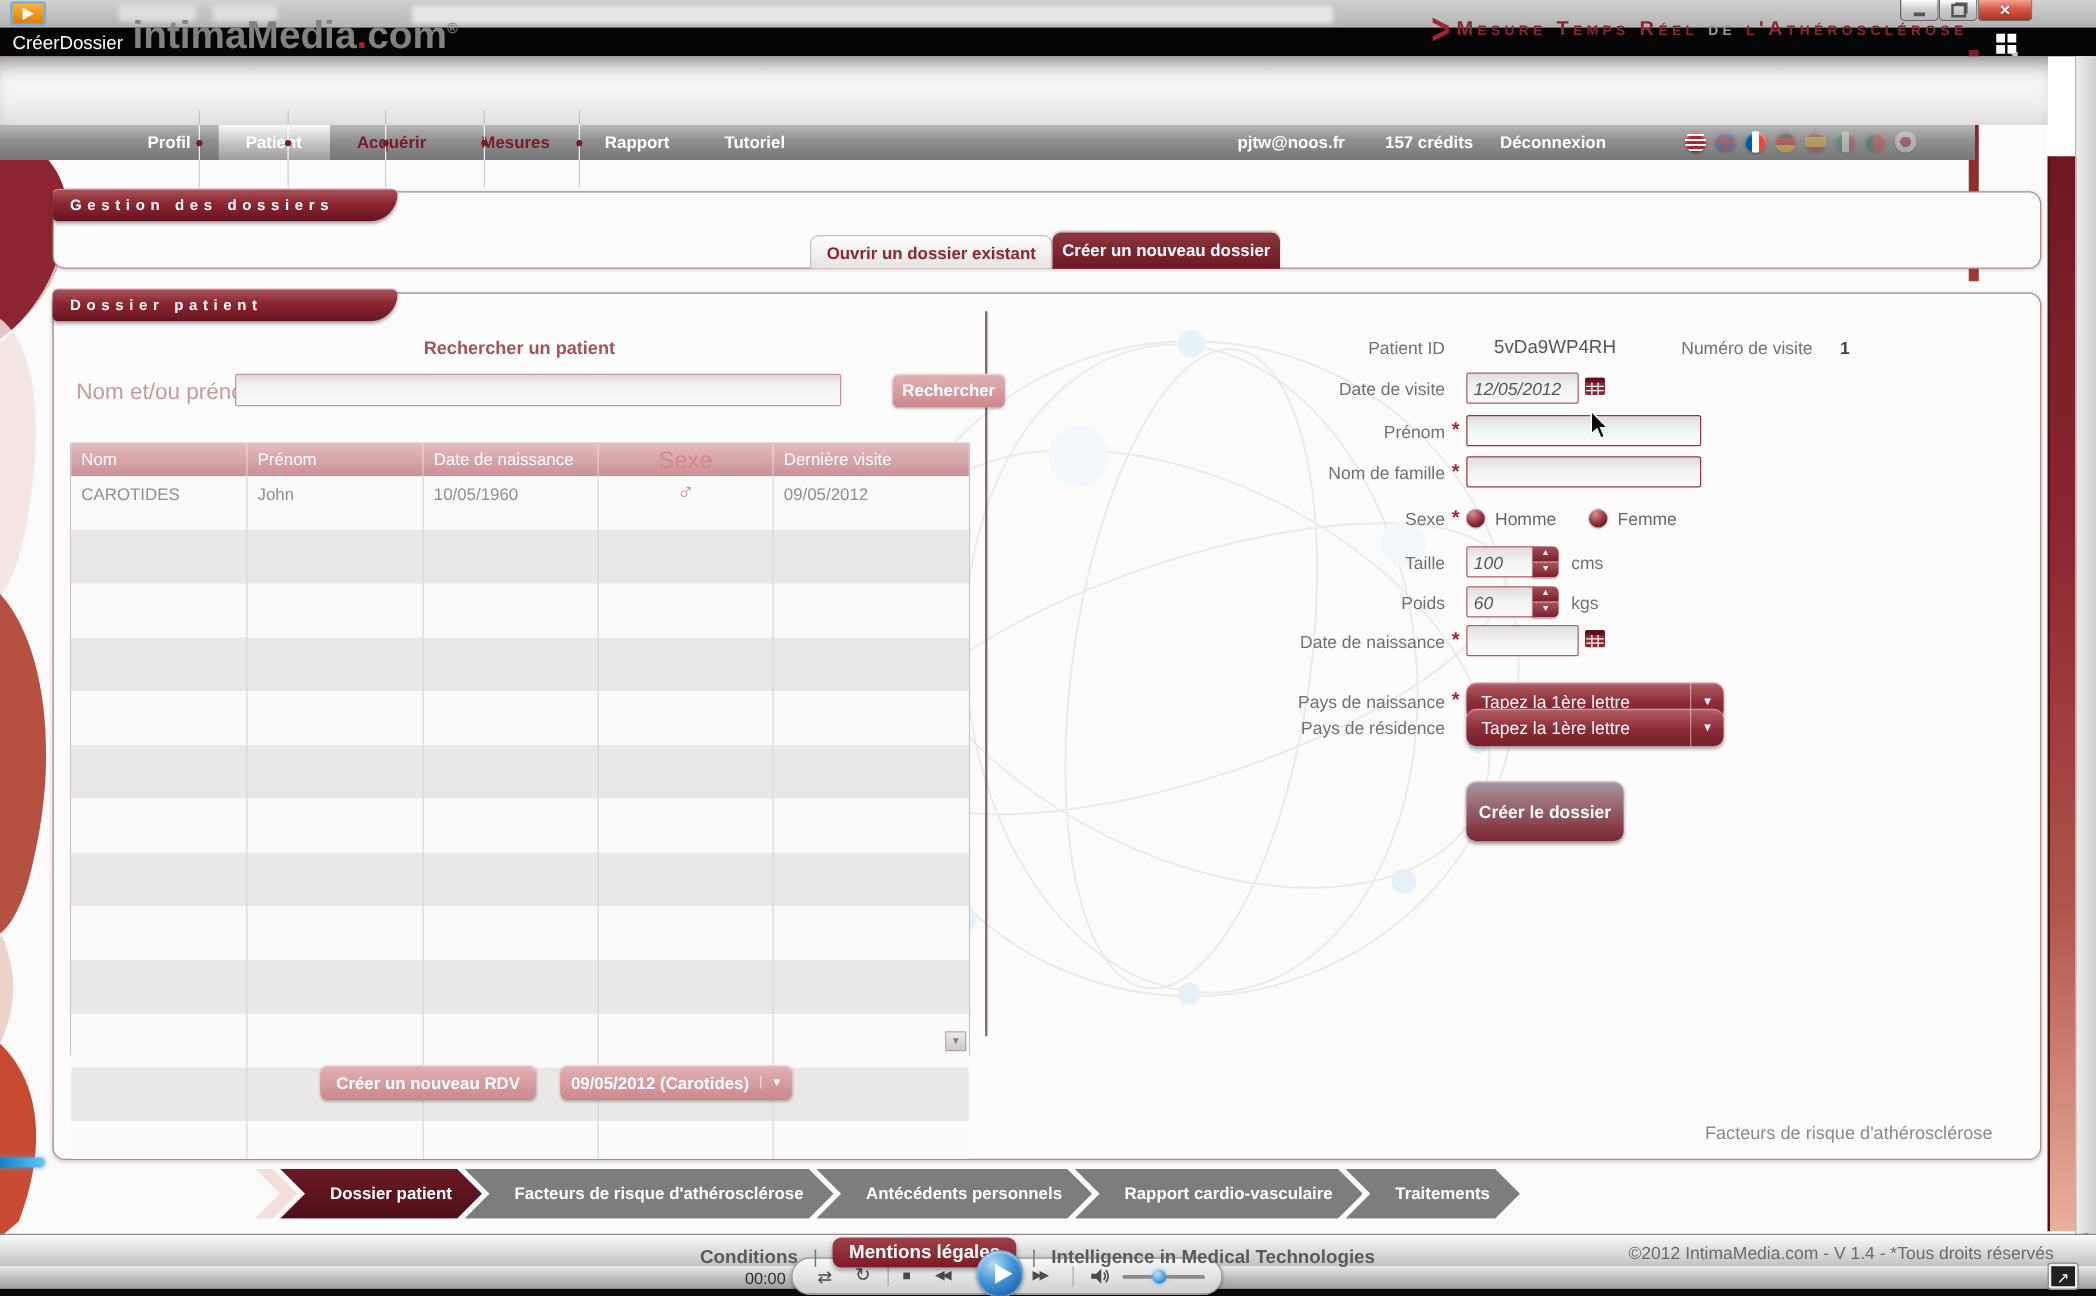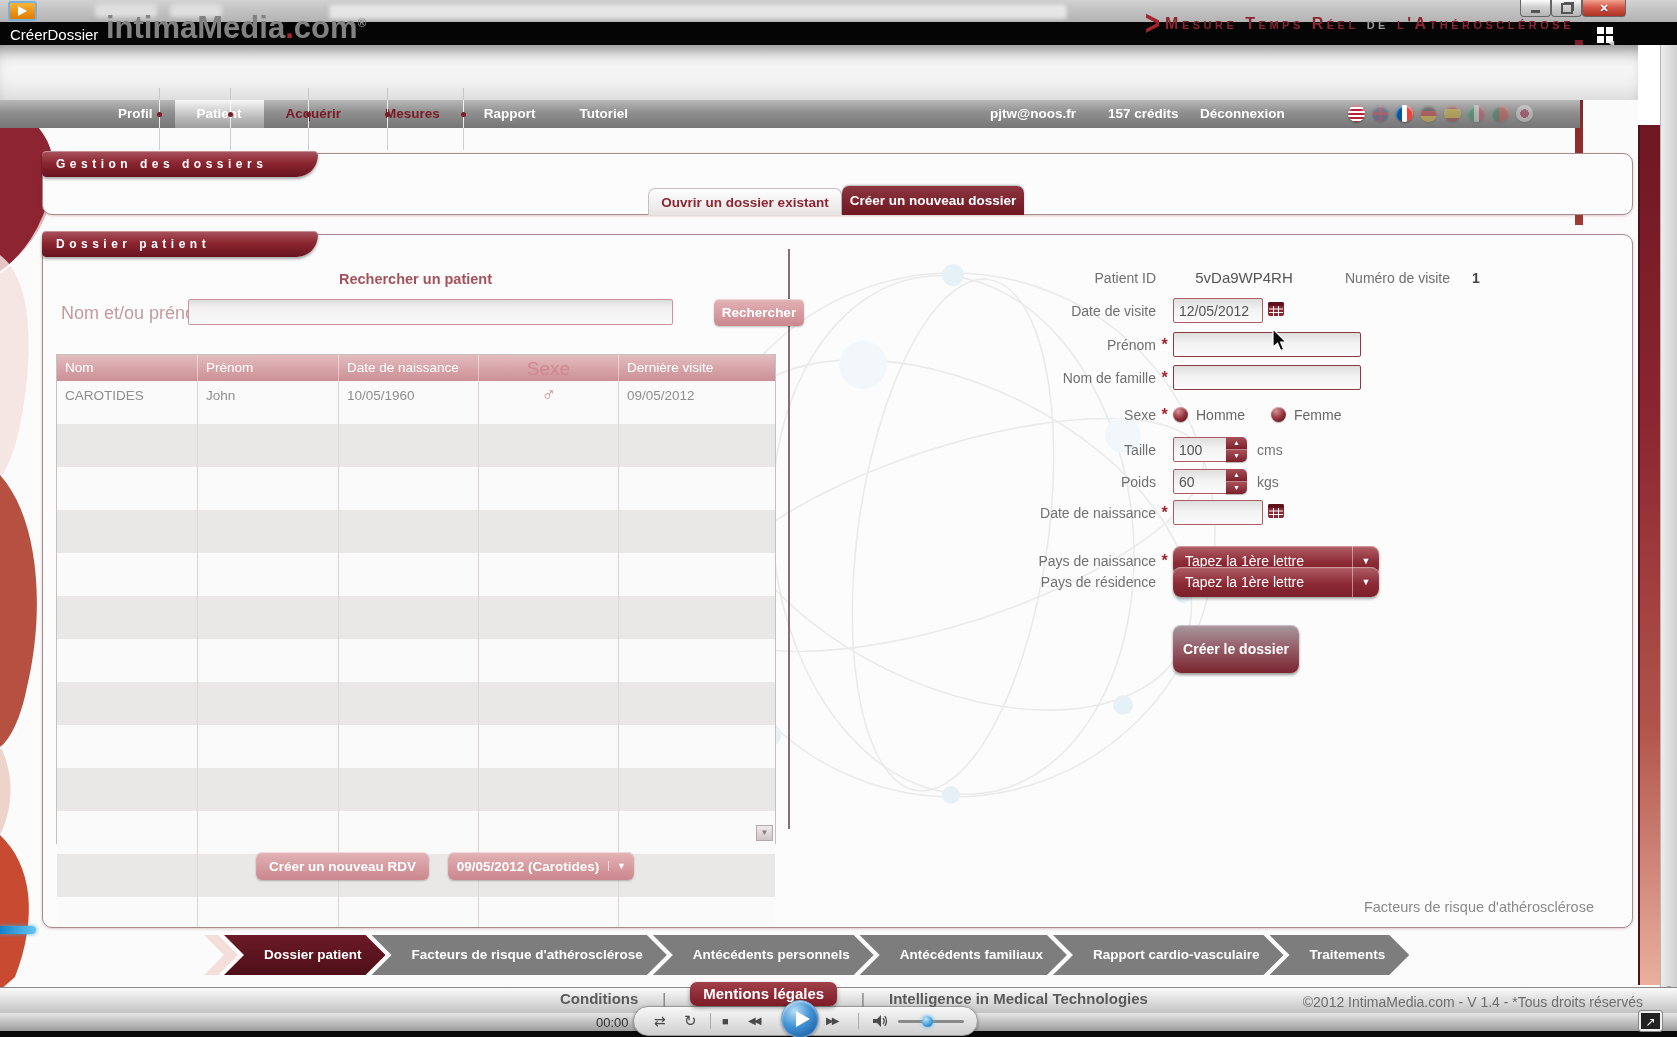--- a/index.html
+++ b/index.html
@@ -128,21 +128,21 @@
   .visit-btn .v-arrow{width:25px;text-align:center;border-left:1px solid rgba(255,255,255,.6);font-size:9px;}
   
   .frow{position:absolute;left:760px;display:flex;align-items:center;height:27px;font-size:14px;color:#707070;}
   .flabel{width:353px;text-align:right;}
   .freq{width:17px;text-align:center;color:#a3242e;font-weight:bold;font-size:16px;}
   .fvalue{width:130px;padding-left:6px;color:#555;font-size:15px;text-align:center;}
   .flabel2{margin-left:36px;}
   .fnum{margin-left:22px;font-weight:bold;color:#444;}
   .finput{height:25px;border:1.5px solid #b05a62;border-radius:2px;box-sizing:border-box;
     background:linear-gradient(180deg,#dedede,#f2f2f2 45%,#fbfbfb);font-size:14px;color:#555;
-    padding:0 5px;font-family:"Liberation Sans",sans-serif;}
+    padding:0 5px;font-family:"Liberation Sans",sans-serif;font-style:italic;}
   .finput.date{width:90px;}
   .finput.name{width:188px;border-color:#8c3a42;}
   .finput.num{width:54px;border-radius:2px 0 0 2px;}
   .cal-icon{margin-left:5px;display:inline-block;cursor:pointer;}
   .spin{width:21px;height:25px;display:flex;flex-direction:column;border-radius:0 5px 5px 0;overflow:hidden;
     margin-left:-1px;box-shadow:0 1px 1px rgba(0,0,0,.3);cursor:pointer;}
   .spin i{flex:1;background:linear-gradient(#a85058,#7c202b);color:#fff;font-size:7px;line-height:12px;
     text-align:center;font-style:normal;border-bottom:1px solid rgba(255,255,255,.3);}
   .spin i:last-child{border-bottom:none;}
   .unit{margin-left:10px;color:#707070;}
@@ -166,21 +166,21 @@
   .crumb{height:40px;line-height:40px;padding:0 24px 0 40px;background:#7d7d7d;color:#fff;font-weight:bold;
     font-size:13.5px;white-space:nowrap;margin-left:-14px;cursor:pointer;
     clip-path:polygon(0 0,calc(100% - 20px) 0,100% 50%,calc(100% - 20px) 100%,0 100%,20px 50%);}
   .crumb.active{background:linear-gradient(180deg,#6b1a26,#4e0f19);}
   .crumb.stub{width:34px;padding:0;background:#f3ded9;margin-left:0;}
   
   .seek-blue{position:absolute;left:0;top:926px;width:36px;height:8px;border-radius:0 4px 4px 0;
     background:linear-gradient(90deg,#1583c8,#67c6f2);box-shadow:0 0 4px #49a8d8;}
   .footer-bar{position:absolute;left:0;top:987px;width:1677px;height:26px;
     background:linear-gradient(#fafafa,#c2c2c2);border-top:1px solid #8a8a8a;box-sizing:border-box;}
-  .footer-links{position:absolute;left:560px;top:990px;display:flex;align-items:flex-start;gap:24px;height:24px;z-index:7;}
+  .footer-links{position:absolute;left:560px;top:990px;display:flex;align-items:flex-end;gap:12px;height:24px;z-index:7;}
   .flink{color:#5a5a5a;font-weight:bold;font-size:15px;cursor:pointer;white-space:nowrap;}
   .fsep{color:#777;font-size:15px;}
   .flink.hl{background:linear-gradient(#a04049,#7c1b26);color:#fff;padding:3px 13px 4px;border-radius:7px;
     margin-top:-8px;box-shadow:0 2px 4px rgba(0,0,0,.4);}
   .copyright{position:absolute;right:34px;top:994px;color:#6c6c6c;font-size:14px;}
   .media-bar{position:absolute;left:0;top:1013px;width:1677px;height:18px;
     background:linear-gradient(#e6e6e6,#9c9c9c);}
   .bottom-black{position:absolute;left:0;top:1031px;width:1677px;height:6px;background:#0a0a0a;}
   .media-time{position:absolute;left:596px;top:1015px;color:#2e2e2e;font-size:13px;}
   .media-pill{position:absolute;left:633px;top:1006px;width:345px;height:30px;border-radius:16px;
@@ -568,21 +568,20 @@
 
   <svg class="cursor" width="18" height="26" viewBox="0 0 18 26">
     <polygon points="1,1 1,19 5.6,15.2 8.6,22.5 11.6,21.2 8.6,14.2 14,14.2" fill="#0a0a0a" stroke="#fff" stroke-width="1.2"></polygon>
   </svg>
 
   <div class="crumbs" id="crumbs">
       <div class="crumb stub"></div>
       <div class="crumb active">Dossier patient</div>
       <div class="crumb">Facteurs de risque d'athérosclérose</div>
       <div class="crumb">Antécédents personnels</div>
-      <div class="crumb">Antécédents familiaux</div>
       <div class="crumb">Rapport cardio-vasculaire</div>
       <div class="crumb">Traitements</div>
     </div>
 
   <div class="seek-blue"></div>
   <div class="footer-bar"></div>
   <div class="footer-links">
     <span class="flink">Conditions</span>
     <span class="fsep">|</span>
     <span class="flink hl">Mentions légales</span>

